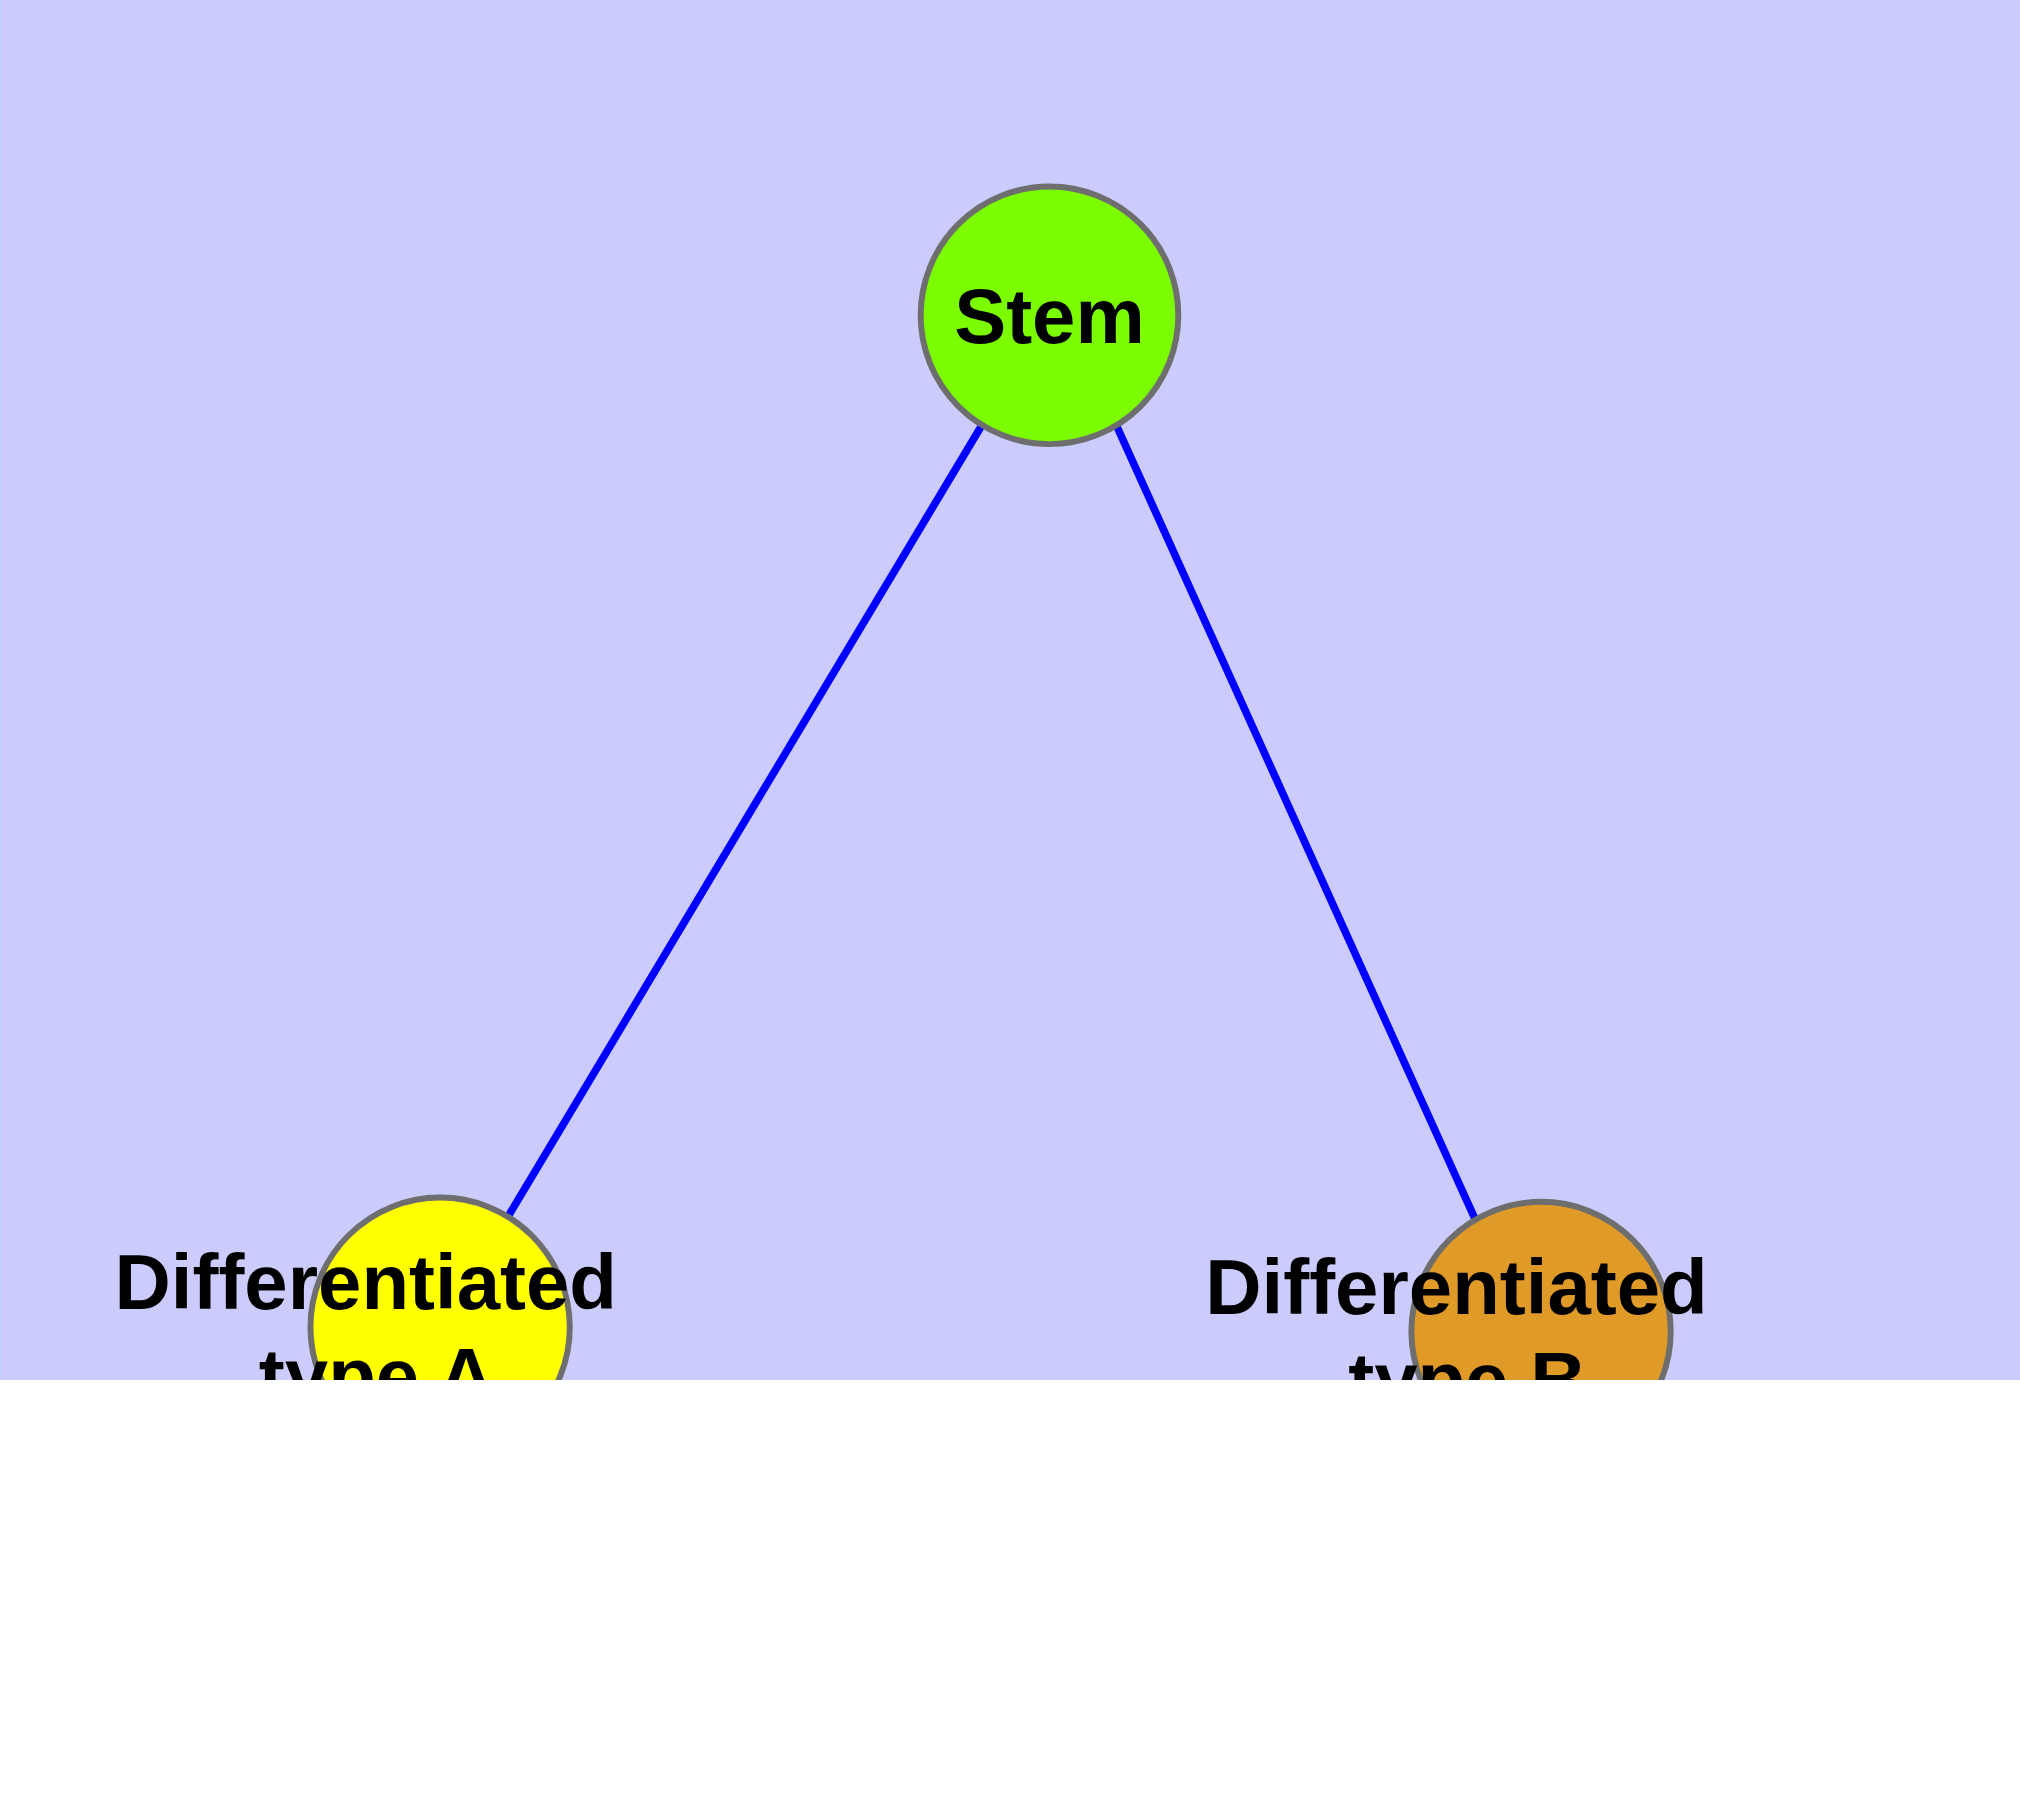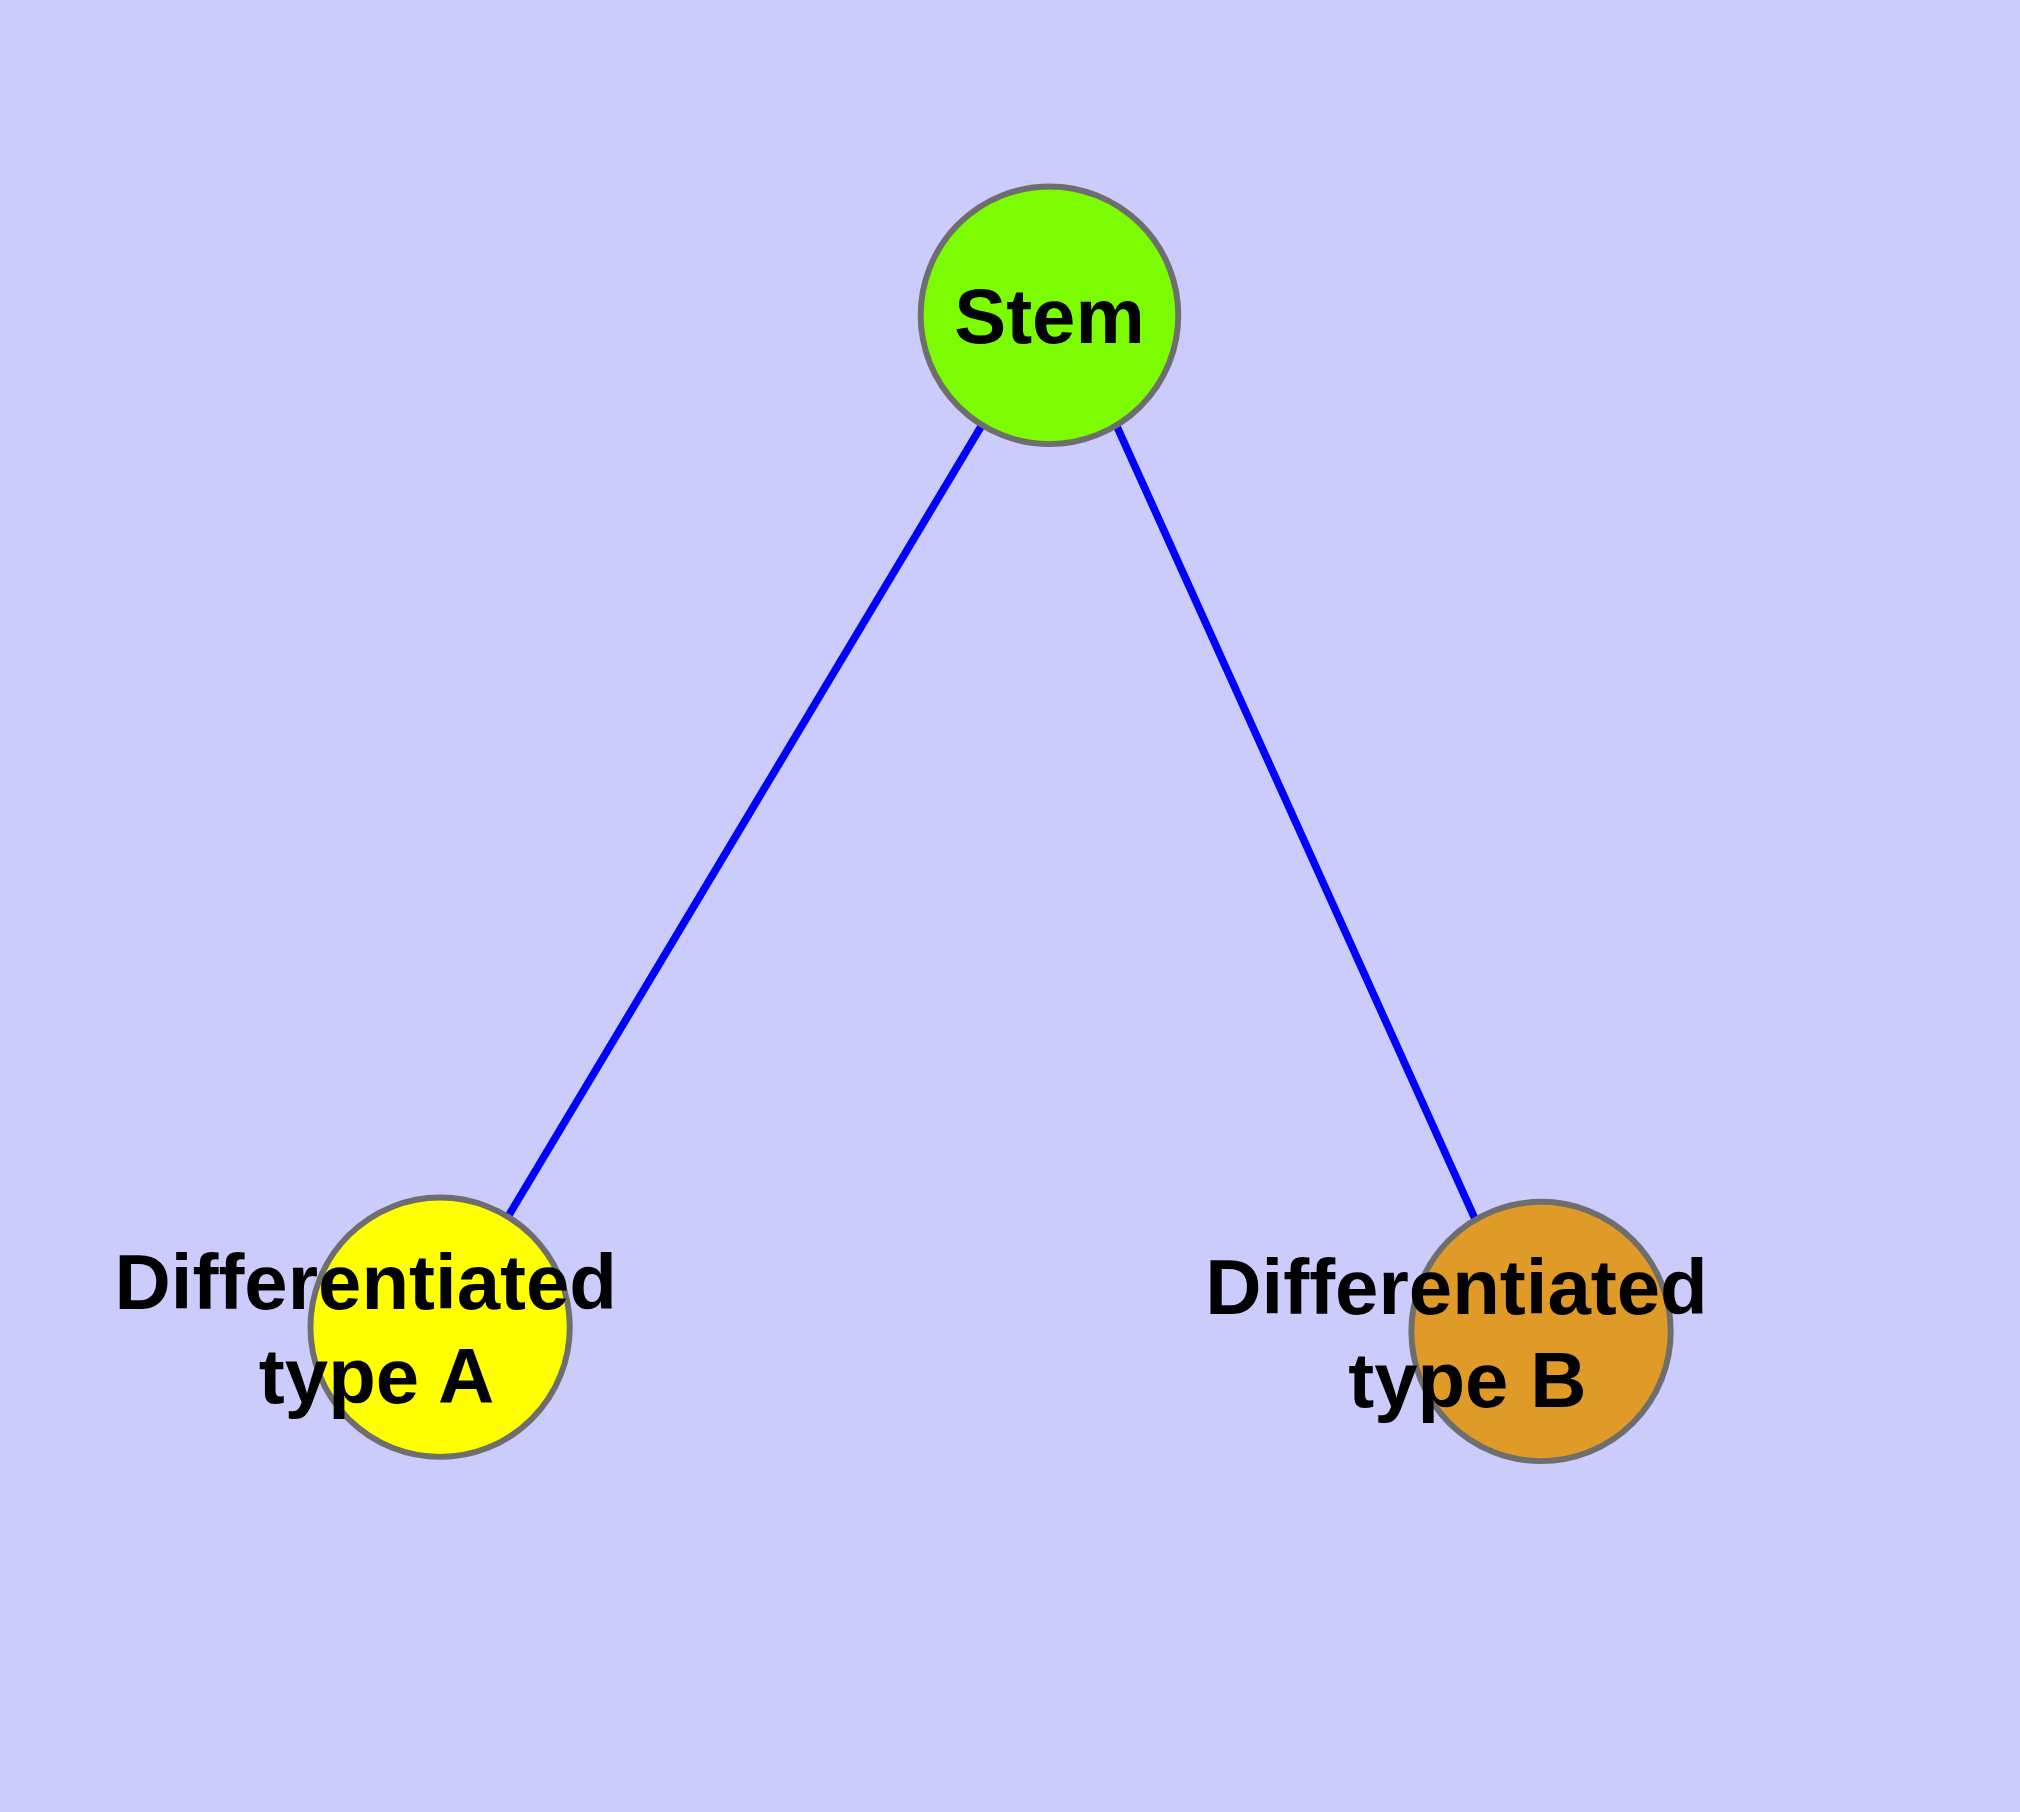--- a/index.html
+++ b/index.html
@@ -26,21 +26,21 @@
   .node-label {
     font-family: "Liberation Sans", sans-serif;
     font-weight: bold;
     fill: #000000;
     paint-order: normal;
   }
 </style>
 </head>
 <body>
 
-<div id="canvas" style="width: 2021px; height: 1812px; background: #f0abfc;">
+<div id="canvas" style="width: 2021px; height: 1380px; background: #7dd3fc;">
   <svg id="graph-svg" viewBox="0 0 2384 2138" style="width: 2021px; height: 1812px;">
     <rect id="bg-rect" x="0" y="0" width="2384" height="2138" fill="#ccccfc"></rect>
 
     <g id="edges-group">
       <line class="edge" id="edge-0" x1="1158" y1="502" x2="600" y2="1434" stroke="#0000ff" stroke-width="9" stroke-linecap="butt"></line>
       <line class="edge" id="edge-1" x1="1317" y1="502" x2="1740" y2="1438" stroke="#0000ff" stroke-width="9" stroke-linecap="butt"></line>
     </g>
 
     <g id="nodes-group">
       <circle class="node-circle" id="node-0" cx="1238" cy="372" r="152" fill="#7cfc00" stroke="#6e6e6e" stroke-width="7"></circle>

